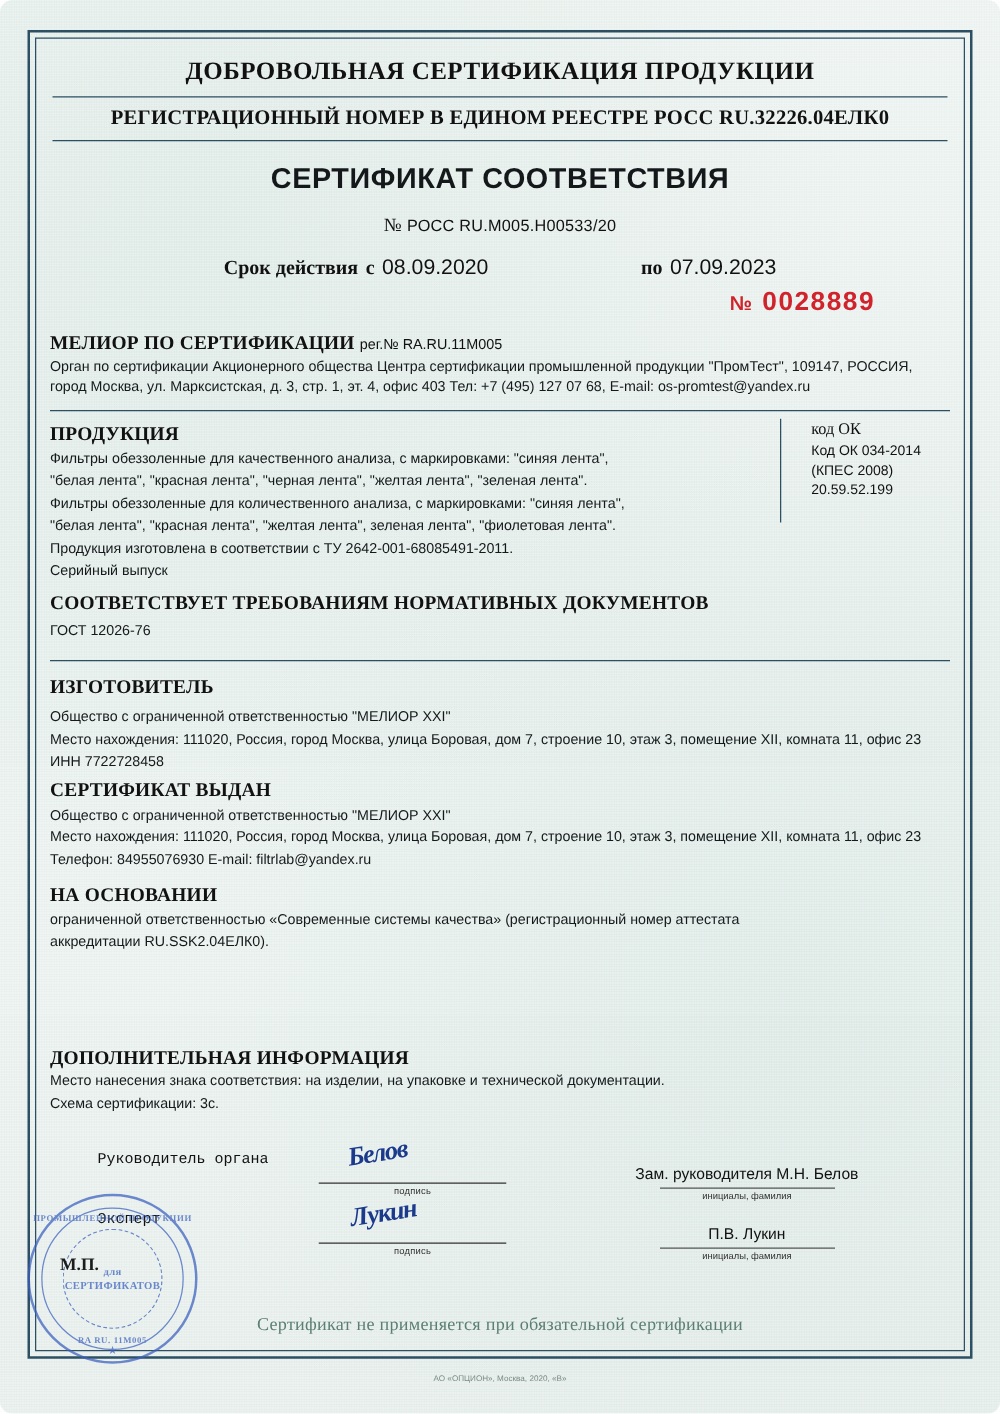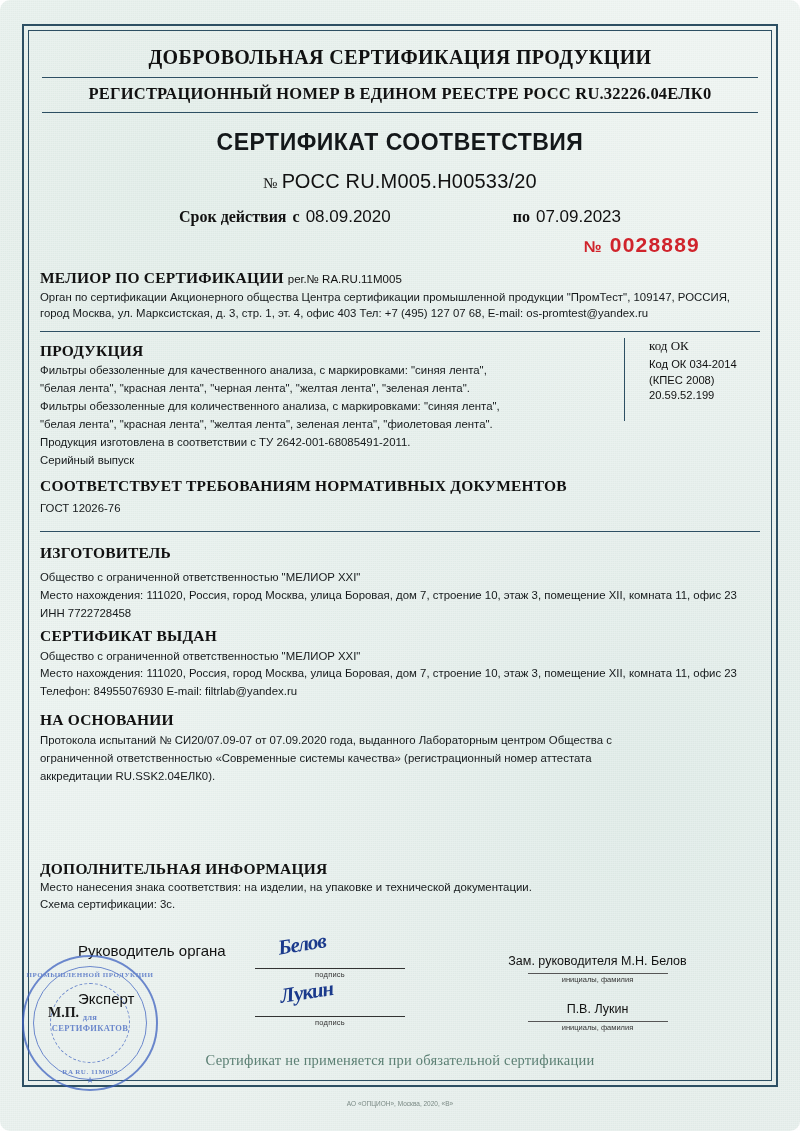--- a/index.html
+++ b/index.html
@@ -89,21 +89,21 @@
   }
   .num-line {
     text-align: center;
     margin-top: 14px;
     font-family: "Liberation Serif", serif;
     font-size: 17px;
   }
   .num-line .n-sym { font-size: 15px; }
   .num-line .num-val {
     font-family: "Liberation Sans", sans-serif;
-    font-size: 20px;
+    font-size: 13px;
     letter-spacing: .2px;
   }
   .valid-row {
     margin-top: 14px;
     display: flex;
     align-items: baseline;
     justify-content: center;
     font-family: "Liberation Serif", serif;
     font-size: 16px;
     gap: 6px;
@@ -185,22 +185,22 @@
     margin-top: 26px;
     height: 120px;
   }
   .sig-row {
     position: absolute;
     width: 100%;
     display: flex;
     align-items: flex-start;
   }
   .sig-role {
-    font-family: Liberation Sans, sans-serif;
-    font-size: 15px;
+    font-family: Liberation Mono, monospace;
+    font-size: 12px;
     width: 215px;
     padding-left: 38px;
     box-sizing: border-box;
   }
   .sig-line-wrap {
     width: 150px;
     text-align: center;
     position: relative;
   }
   .sig-line {
@@ -403,21 +403,20 @@
     <div class="body-text tight" style="margin-top:8px;">Общество с ограниченной ответственностью "МЕЛИОР XXI"</div>
     <div class="body-text tight">Место нахождения: 111020, Россия, город Москва, улица Боровая, дом 7, строение 10, этаж 3, помещение XII, комната 11, офис 23</div>
     <div class="body-text tight">ИНН 7722728458</div>
 
     <div class="section-head" style="margin-top:6px;">СЕРТИФИКАТ ВЫДАН</div>
     <div class="body-text tight" style="margin-top:4px;">Общество с ограниченной ответственностью "МЕЛИОР XXI"</div>
     <div class="body-text tight">Место нахождения: 111020, Россия, город Москва, улица Боровая, дом 7, строение 10, этаж 3, помещение XII, комната 11, офис 23</div>
     <div class="body-text tight">Телефон: 84955076930 E-mail: filtrlab@yandex.ru</div>
 
     <div class="section-head" style="margin-top:12px;">НА ОСНОВАНИИ</div>
-    <div class="body-text tight" style="margin-top:4px;">Протокола испытаний № СИ20/07.09-07 от 07.09.2020 года, выданного Лабораторным центром Общества с</div>
     <div class="body-text tight">ограниченной ответственностью «Современные системы качества» (регистрационный номер аттестата</div>
     <div class="body-text tight">аккредитации RU.SSK2.04ЕЛК0).</div>
 
     <div class="section-head" style="margin-top:76px;">ДОПОЛНИТЕЛЬНАЯ ИНФОРМАЦИЯ</div>
     <div class="body-text tight" style="margin-top:2px;">Место нанесения знака соответствия: на изделии, на упаковке и технической документации.</div>
     <div class="body-text tight">Схема сертификации: 3с.</div>
 
     <div class="sig-area">
       <div class="sig-row" style="top:4px;">
         <div class="sig-role">Руководитель органа</div>

